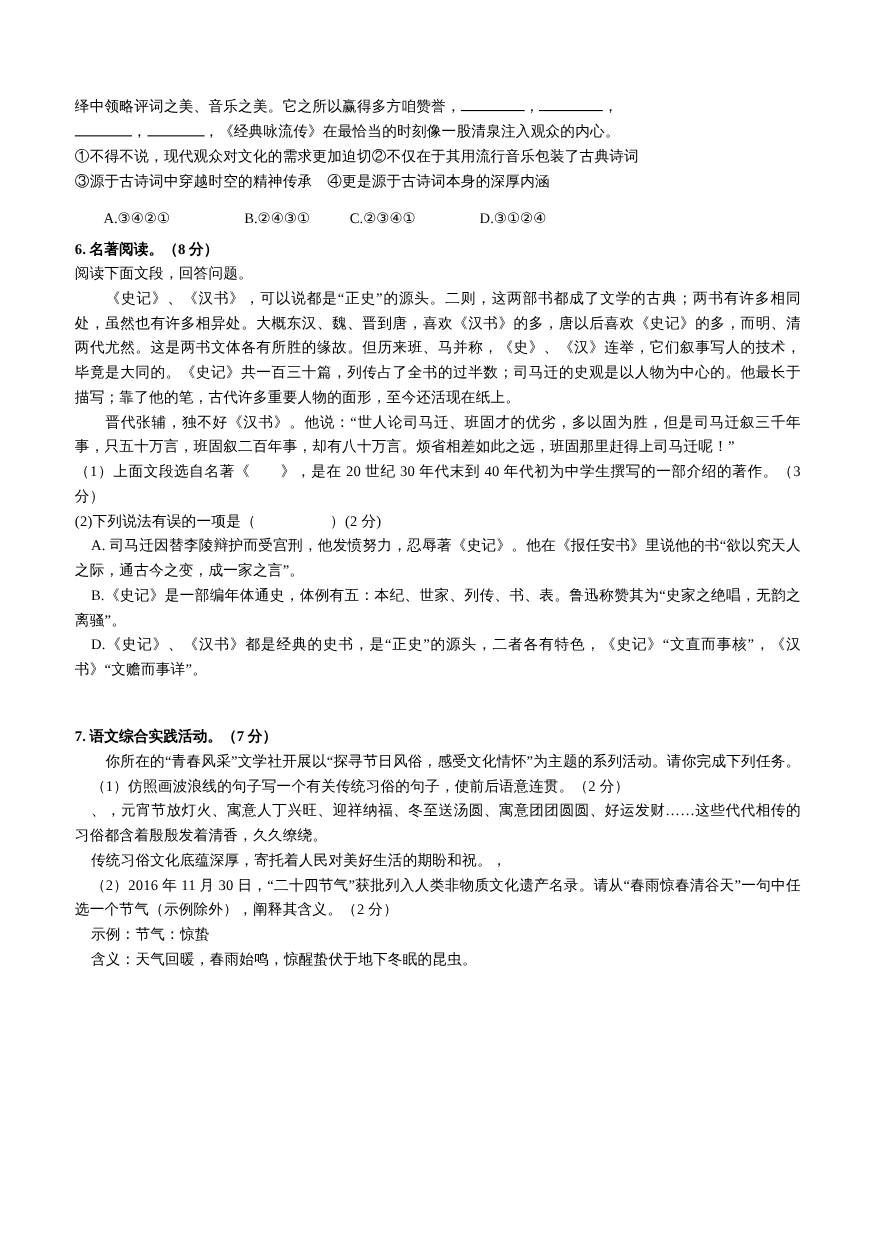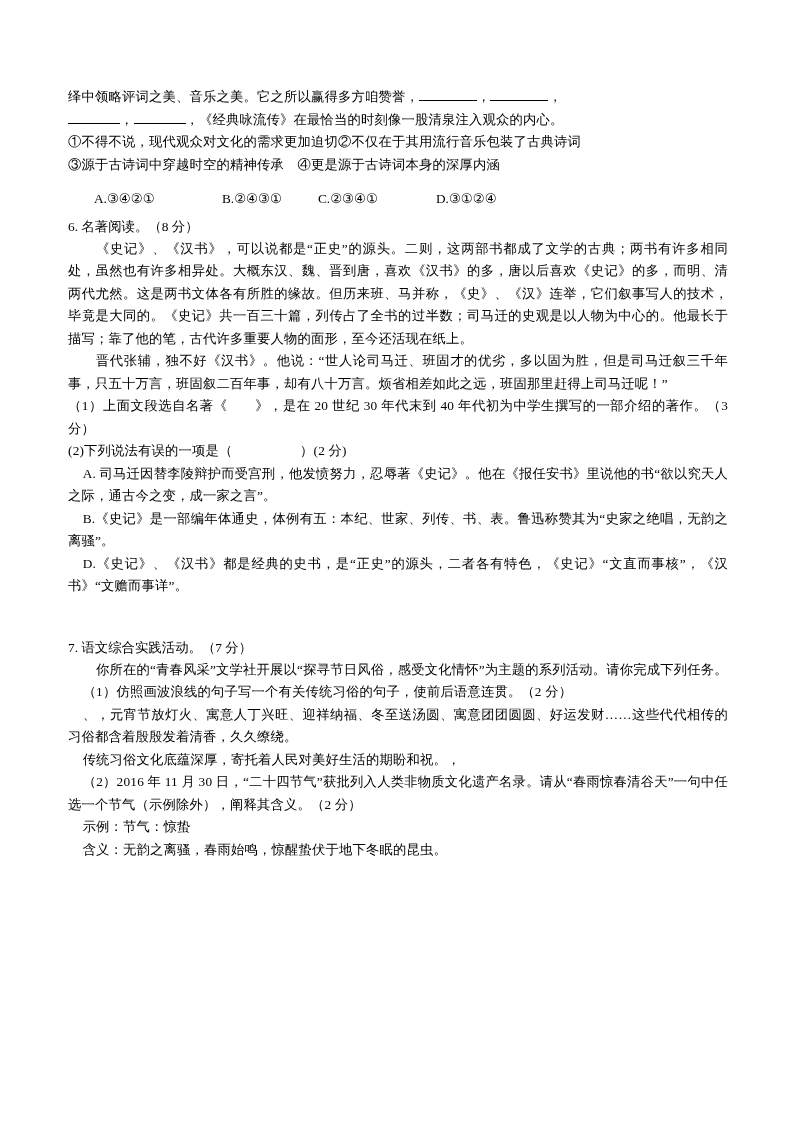--- a/index.html
+++ b/index.html
@@ -29,21 +29,21 @@
     font-size: 13.3px;
     line-height: 22.5px;
     letter-spacing: 0.2px;
     text-align: justify;
   }
   .indent1 { text-indent: 1.1em; }
   .indent2 { text-indent: 2.1em; }
   .sec-title {
     font-size: 13.4px;
     line-height: 23px;
-    font-weight: normal;
+    font-weight: bold;
     margin-top: 4px;
   }
   .blank {
     display: inline-block;
     border-bottom: 1px solid #000;
     width: 58px;
     height: 12px;
     vertical-align: baseline;
   }
   .blank-sm {
@@ -78,33 +78,34 @@
     <div class="line"><span class="blank-sm"></span><span>，</span><span class="blank-sm"></span><span>，《经典咏流传》在最恰当的时刻像一股清泉注入观众的内心。</span></div>
 
     <div class="line">①不得不说，现代观众对文化的需求更加迫切②不仅在于其用流行音乐包装了古典诗词</div>
     <div class="line">③源于古诗词中穿越时空的精神传承　④更是源于古诗词本身的深厚内涵</div>
 
     <div class="choice-row">
       <span class="c c1">A.③④②①</span><span class="c c2">B.②④③①</span><span class="c c3">C.②③④①</span><span class="c">D.③①②④</span>
     </div>
 
     <div class="sec-title">6. 名著阅读。（8 分）</div>
+    <div class="line">阅读下面文段，回答问题。</div>
     <div class="line indent2">《史记》、《汉书》，可以说都是“正史”的源头。二则，这两部书都成了文学的古典；两书有许多相同处，虽然也有许多相异处。大概东汉、魏、晋到唐，喜欢《汉书》的多，唐以后喜欢《史记》的多，而明、清两代尤然。这是两书文体各有所胜的缘故。但历来班、马并称，《史》、《汉》连举，它们叙事写人的技术，毕竟是大同的。《史记》共一百三十篇，列传占了全书的过半数；司马迁的史观是以人物为中心的。他最长于描写；靠了他的笔，古代许多重要人物的面形，至今还活现在纸上。</div>
     <div class="line indent2">晋代张辅，独不好《汉书》。他说：“世人论司马迁、班固才的优劣，多以固为胜，但是司马迁叙三千年事，只五十万言，班固叙二百年事，却有八十万言。烦省相差如此之远，班固那里赶得上司马迁呢！”</div>
     <div class="line">（1）上面文段选自名著《　　》，是在 20 世纪 30 年代末到 40 年代初为中学生撰写的一部介绍的著作。（3 分）</div>
     <div class="line">(2)下列说法有误的一项是（　　　　　）(2 分)</div>
     <div class="line indent1">A. 司马迁因替李陵辩护而受宫刑，他发愤努力，忍辱著《史记》。他在《报任安书》里说他的书“欲以究天人之际，通古今之变，成一家之言”。</div>
     <div class="line indent1">B.《史记》是一部编年体通史，体例有五：本纪、世家、列传、书、表。鲁迅称赞其为“史家之绝唱，无韵之离骚”。</div>
     <div class="line indent1">D.《史记》、《汉书》都是经典的史书，是“正史”的源头，二者各有特色，《史记》“文直而事核”，《汉书》“文赡而事详”。</div>
 
     <div class="gap-lg"></div>
 
     <div class="sec-title">7. 语文综合实践活动。（7 分）</div>
     <div class="line indent2">你所在的“青春风采”文学社开展以“探寻节日风俗，感受文化情怀”为主题的系列活动。请你完成下列任务。</div>
     <div class="line indent1">（1）仿照画波浪线的句子写一个有关传统习俗的句子，使前后语意连贯。（2 分）</div>
     <div class="line indent1">、，元宵节放灯火、寓意人丁兴旺、迎祥纳福、冬至送汤圆、寓意团团圆圆、好运发财……这些代代相传的习俗都含着殷殷发着清香，久久缭绕。</div>
     <div class="line indent1">传统习俗文化底蕴深厚，寄托着人民对美好生活的期盼和祝。，</div>
     <div class="line indent1">（2）2016 年 11 月 30 日，“二十四节气”获批列入人类非物质文化遗产名录。请从“春雨惊春清谷天”一句中任选一个节气（示例除外），阐释其含义。（2 分）</div>
     <div class="line indent1">示例：节气：惊蛰</div>
-    <div class="line indent1">含义：无韵之离骚，春雨始鸣，惊醒蛰伏于地下冬眠的昆虫。</div>
+    <div class="line indent1">含义：天气回暖，春雨始鸣，惊醒蛰伏于地下冬眠的昆虫。</div>
 
   </div>
 </div>
 
 </body></html>

